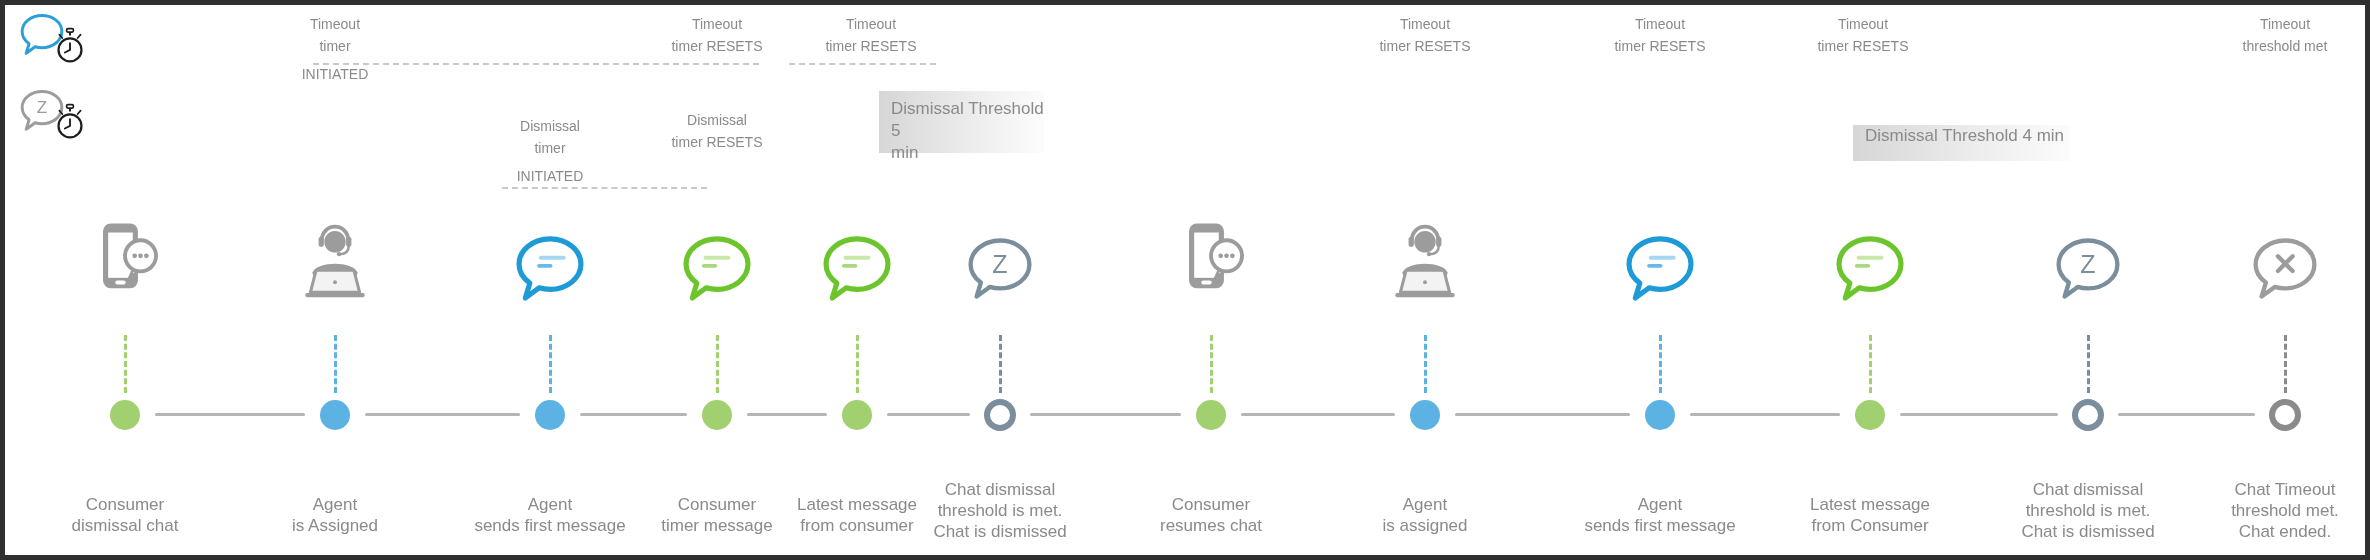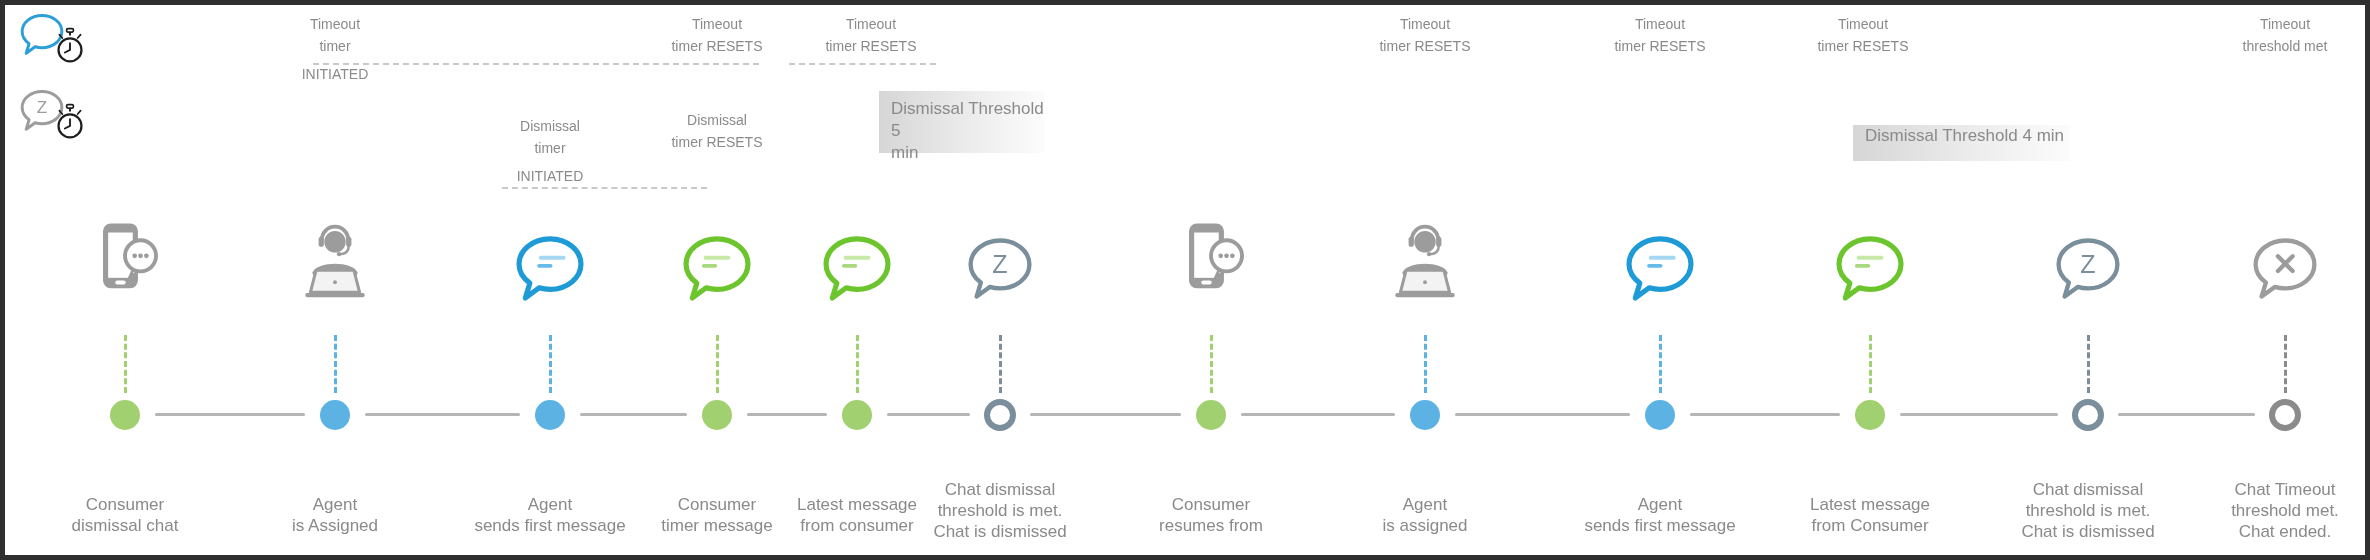--- a/index.html
+++ b/index.html
@@ -278,21 +278,21 @@
         <div>Latest message</div>
         <div>from consumer</div>
       </div>
       <div class="e-label" style="left: 895px; top: 474px;">
         <div>Chat dismissal</div>
         <div>threshold is met.</div>
         <div>Chat is dismissed</div>
       </div>
       <div class="e-label" style="left: 1106px; top: 489px;">
         <div>Consumer</div>
-        <div>resumes from</div>
+        <div>resumes chat</div>
       </div>
       <div class="e-label" style="left: 1320px; top: 489px;">
         <div>Agent</div>
         <div>is assigned</div>
       </div>
       <div class="e-label" style="left: 1555px; top: 489px;">
         <div>Agent</div>
         <div>sends first message</div>
       </div>
       <div class="e-label" style="left: 1765px; top: 489px;">

